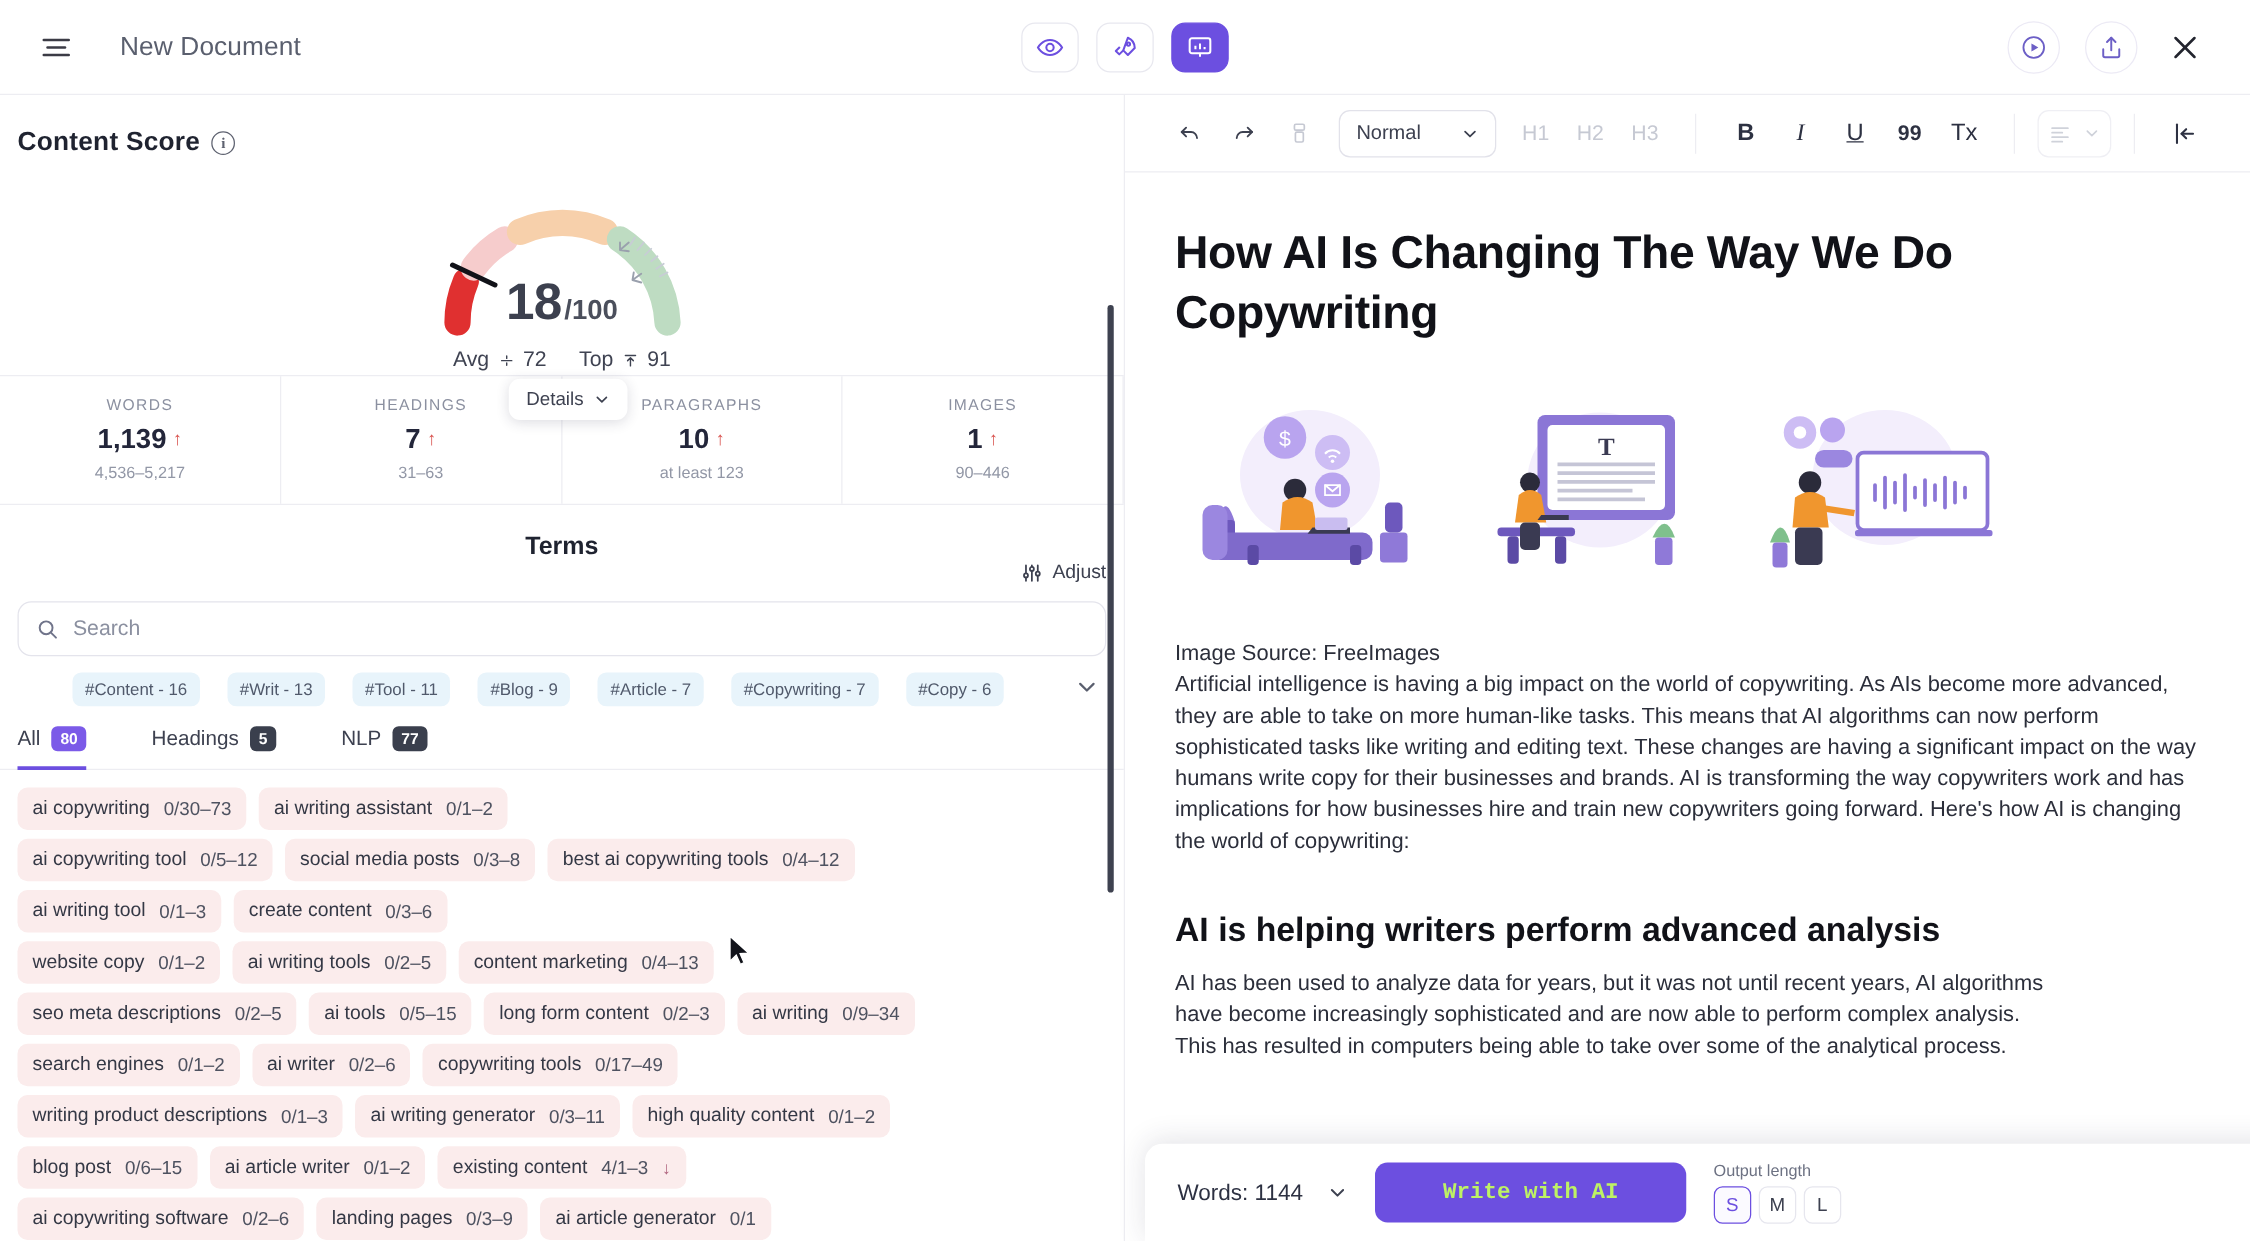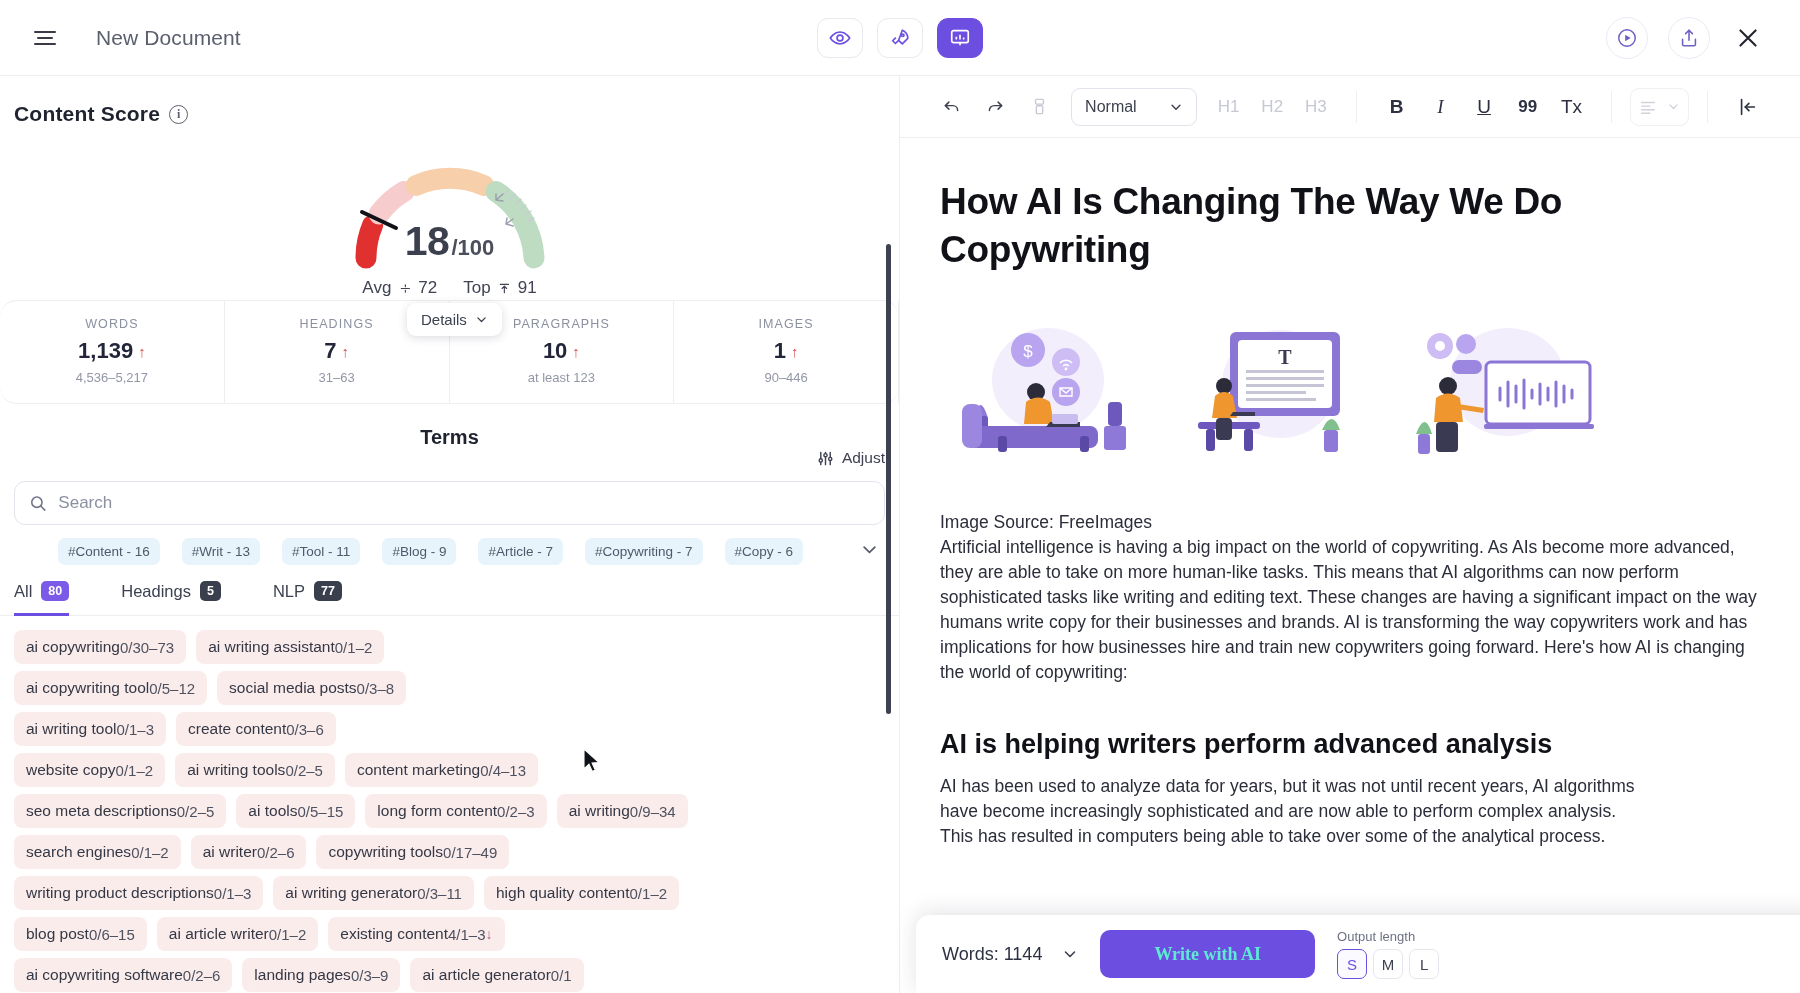--- a/index.html
+++ b/index.html
@@ -50,21 +50,21 @@
   .gauge-wrap { position: relative; height: 170px; margin-top: 4px; text-align: center; }
   .gauge { position: absolute; left: 50%; transform: translateX(-50%); top: 8px; }
   .score-text { position: absolute; left: 50%; transform: translateX(-50%); top: 88px; display: flex; align-items: baseline; }
   .score-num { font-size: 41px; font-weight: 700; color: #3c404e; letter-spacing:-.5px;}
   .score-den { font-size: 22px; font-weight: 600; color: #4b4f5c; margin-left: 2px;}
   .avgtop { position:absolute; left: 50%; transform: translateX(-50%); top: 148px; display:flex; gap: 26px; font-size: 17px; color:#3f4352;}
   .avgtop .kv { display:flex; align-items:center; gap:7px; }
   .avgtop b { font-weight: 400; }
 
   
-  .stats { display: flex; border-top: 1px solid #ededf2; border-bottom: 1px solid #ededf2; position: relative; border-radius: 17px; }
+  .stats { display: flex; border-top: 1px solid #ededf2; border-bottom: 1px solid #ededf2; position: relative; }
   .stat { flex: 1; text-align: center; padding: 16px 0 18px; border-right: 1px solid #ededf2; }
   .stat:last-child { border-right: none; }
   .stat .lbl { font-size: 12.5px; letter-spacing: 1.1px; color: #8b90a0; font-weight: 500; }
   .stat .val { font-size: 22px; font-weight: 700; color: #23263a; margin-top: 7px; display:flex; align-items:center; justify-content:center; gap:5px;}
   .stat .val .arrow { color: #d9534f; font-size: 15px; font-weight: 400;}
   .stat .rng { font-size: 13px; color: #9297a6; margin-top: 6px; }
   .details-pill {
     position: absolute; left: 407px; top: 2px;
     background: #fff; border-radius: 9px; padding: 8px 14px;
     box-shadow: 0 2px 10px rgba(40,40,70,.16);
@@ -91,21 +91,21 @@
 
   .tabs { display: flex; gap: 52px; padding: 16px 14px 0 14px; border-bottom: 1px solid #ededf2; }
   .tab { display: flex; align-items: center; gap: 9px; padding-bottom: 12px; font-size: 16.5px; color: #3d4150; cursor: pointer; border-bottom: 3px solid transparent; margin-bottom:-1px;}
   .tab.active { border-bottom-color: #6c4fe0; }
   .badge { font-size: 12.5px; color: #fff; background: #3a3f4d; border-radius: 5px; padding: 3px 7px; font-weight: 700; }
   .badge.purple { background: #7b5ae8; }
 
   .terms-list { padding: 14px 14px 20px 14px; overflow: hidden; flex:1; }
   .term-row { display: flex; align-items: center; gap: 10px; margin-bottom: 7px; white-space: nowrap; }
   .term {
-    background: #fbecec; border-radius: 8px; padding: 8px 12px; display: flex; align-items: center; 
+    background: #fbecec; border-radius: 8px; padding: 8px 12px; display: flex; align-items: center; gap: 11px;
     font-size: 15.5px; color: #343845; cursor: pointer;
   }
   .term .cnt { color: #4e5260; font-size: 15px; }
   .term .dn { color: #b0657f; font-size: 14px; }
 
   
   .left-scroll { position: absolute; right: 8px; top: 168px; width: 5px; height: 470px; background: #3e4250; border-radius: 4px; }
 
   
   .cursor { position: absolute; left: 582px; top: 672px; z-index: 50; pointer-events:none;}
@@ -133,22 +133,22 @@
   
   .aibar {
     position: absolute; left: 16px; bottom: 0; right: 0; height: 78px;
     display: flex; align-items: center; gap: 22px; padding: 0 26px;
     background: #fff; border-top-left-radius: 14px; border-top-right-radius: 14px;
     box-shadow: 0 -3px 22px rgba(40,40,70,.13);
     width: 1010px;
   }
   .words-sel { display: flex; align-items: center; gap: 20px; font-size: 18px; color: #2d3142; cursor: pointer; }
   .write-ai {
-    background: #6c4fe0; color: #5eead4; border: none; border-radius: 10px; height: 48px; padding: 0 54px;
-    font-size: 18px; font-weight: 700; cursor: pointer; font-family:Liberation Serif, serif;
+    background: #6c4fe0; color: #bef264; border: none; border-radius: 10px; height: 48px; padding: 0 54px;
+    font-size: 18px; font-weight: 700; cursor: pointer; font-family:Liberation Mono, monospace;
   }
   .olen-lbl { font-size: 13px; color: #6d7283; margin-bottom: 5px; }
   .sml { display: flex; gap: 6px; }
   .sml span {
     width: 30px; height: 30px; border: 1px solid #e6e6ee; border-radius: 7px; display: flex;
     align-items: center; justify-content: center; font-size: 15px; color: #3d4150; cursor: pointer;
   }
   .sml span.sel { border-color: #6c4fe0; color:#6c4fe0; background:#fbfaff; }
 </style>
 </head>
@@ -366,20 +366,24 @@
             </div>
           </div>
           <div class="term-row">
             <div class="term">
               <span>ai copywriting tool</span>
               <span class="cnt">0/5–12</span>
             </div>
             <div class="term">
               <span>social media posts</span>
               <span class="cnt">0/3–8</span>
+            </div>
+            <div class="term">
+              <span>best ai copywriting tools</span>
+              <span class="cnt">0/4–12</span>
             </div>
           </div>
           <div class="term-row">
             <div class="term">
               <span>ai writing tool</span>
               <span class="cnt">0/1–3</span>
             </div>
             <div class="term">
               <span>create content</span>
               <span class="cnt">0/3–6</span>

